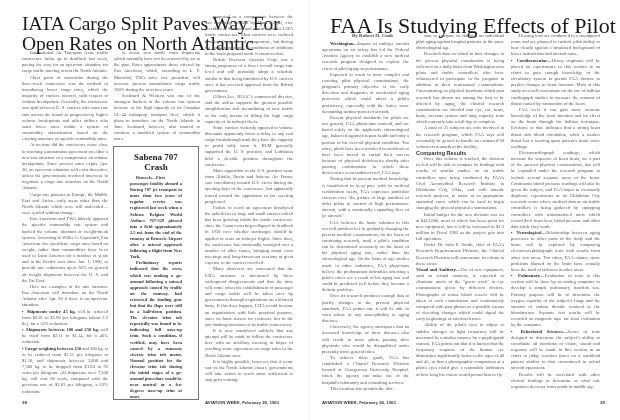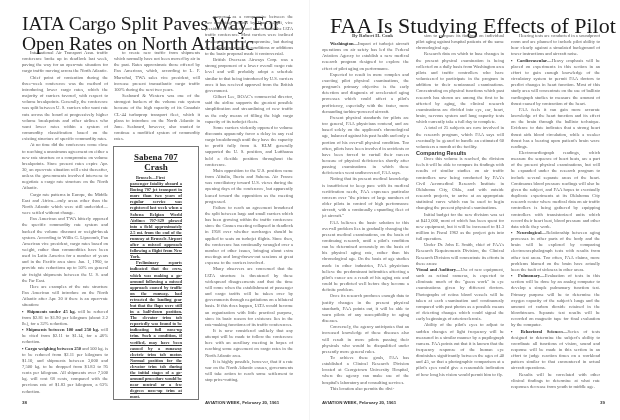--- a/index.html
+++ b/index.html
@@ -9,21 +9,21 @@
   .page.right { left:310px; }
   .headline { position:absolute; font-family:"Liberation Serif","DejaVu Serif",serif; font-weight:normal; color:#1a1a1a; line-height:1.05; }
   .left .headline { left:22px; top:14px; font-size:19.5px; width:285px; }
   .right .headline { left:20px; top:14px; font-size:22px; width:290px; white-space:nowrap; }
   .col { position:absolute; font-size:4.6px; line-height:6.15px; color:#555; text-align:justify; overflow:hidden; }
   .col p { margin:0; text-indent:8px; }
   .col p.noind { text-indent:0; }
   .col .bullet b { color:#333; }
   .byline { position:absolute; left:42px; top:33px; font-size:5px; font-weight:bold; color:#444; }
   .subhead { font-family:"Liberation Sans","DejaVu Sans",sans-serif; font-weight:bold; font-size:5.5px; color:#333; margin:5px 0 3px 0; text-indent:0 !important; }
-  .box { position:absolute; left:113px; top:146px; width:86px; height:254px; border:1px solid #777; padding:0 16px; box-sizing:border-box; overflow:hidden;text-decoration:underline; }
+  .box { position:absolute; left:113px; top:146px; width:86px; height:254px; border:1px solid #777; padding:0 16px; box-sizing:border-box; overflow:hidden; }
   .box-title { font-family:"Liberation Serif","DejaVu Serif",serif; font-weight:bold; font-size:9px; color:#222; text-align:center; margin-top:5px; margin-bottom:3px; }
   .box .col { position:static; color:#333; font-weight:bold; font-size:4.4px; line-height:6.1px; }
   .box .col p { text-indent:6px; }
   .footer { position:absolute; top:400px; font-family:"Liberation Sans","DejaVu Sans",sans-serif; font-size:4.4px; font-weight:bold; color:#333; }
   .gutter { position:absolute; left:309px; top:0; width:2px; height:420px; background:#f4f4f4; }
 </style>
 </head>
 <body>
 
 <div class="page left">

